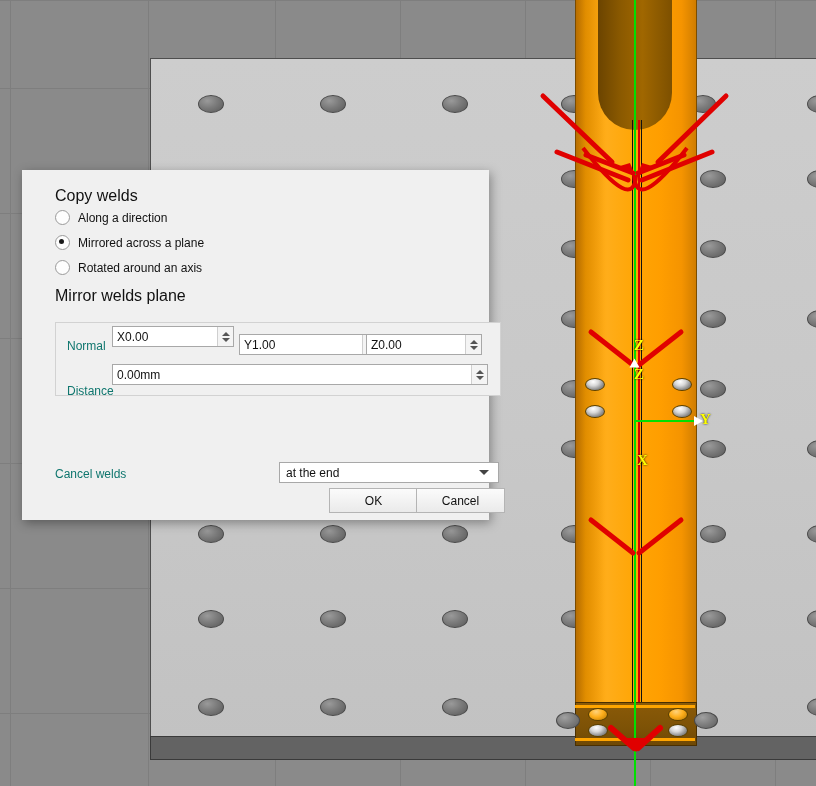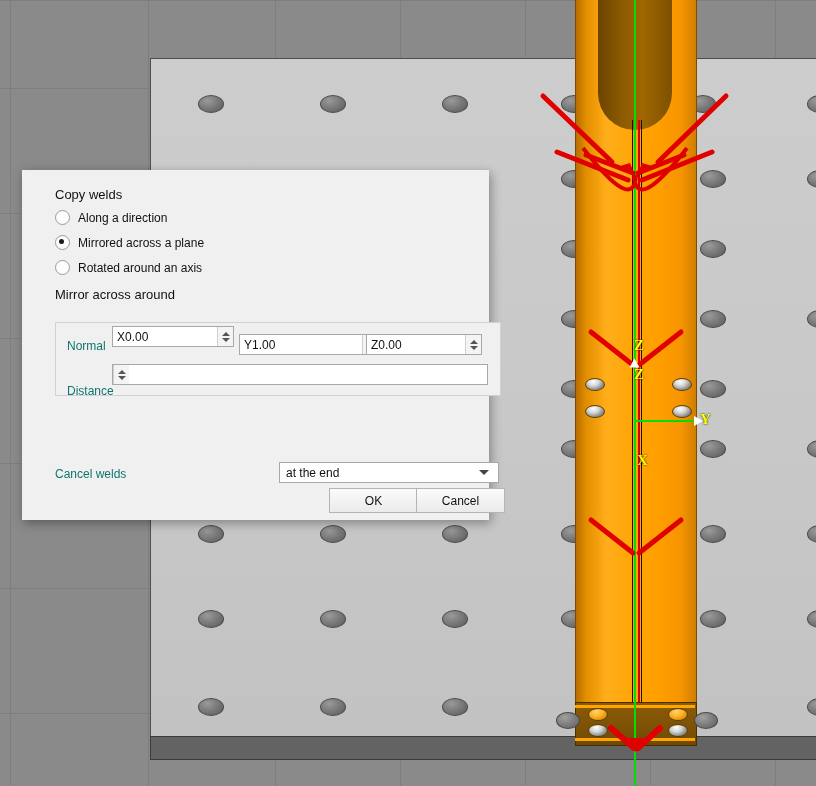--- a/index.html
+++ b/index.html
@@ -62,21 +62,21 @@
 
   
   #dialog{position:absolute;left:22px;top:170px;width:467px;height:350px;
      background:#f0f0f0;box-shadow:2px 3px 10px rgba(0,0,0,.35);}
   #titlebar{height:28px;background:#ffffff;position:relative;border-bottom:1px solid #ffffff;}
   #dlg-title{position:absolute;left:11px;top:6px;font-size:13px;color:#9a9a9a;}
   #close-btn{position:absolute;right:6px;top:4px;width:21px;height:20px;background:#e4e4e4;
      display:flex;align-items:center;justify-content:center;color:#f7f7f7;font-size:12px;cursor:pointer;}
   #dlg-body{position:relative;height:322px;background:#f0f0f0;}
 
-  .sec-label{position:absolute;font-size:13px;color:#111;}
+  .sec-label{position:absolute;font-size:16px;color:#111;}
   .radio-row{position:absolute;display:flex;align-items:center;cursor:pointer;}
   .radio{width:13px;height:13px;border-radius:50%;border:1px solid #9a9a9a;background:#fdfdfd;
      display:inline-block;position:relative;margin-right:8px;flex:none;}
   .radio.on::after{content:"";position:absolute;left:3px;top:3px;width:5px;height:5px;border-radius:50%;background:#1a1a1a;}
   .radio-row span.lbl{font-size:12px;color:#111;}
 
   #groupbox{position:absolute;left:33px;top:152px;width:444px;height:72px;
      background:#f0f0f0;border:1px solid #d2d2d2;}
   .fld-label{position:absolute;font-size:12px;color:#0f766e;}
   .spin{position:absolute;height:21px;background:#ffffff;border:1px solid #a8a8a8;box-sizing:border-box;
@@ -244,21 +244,21 @@
     </div>
     <div class="radio-row" style="left:33px;top:65px">
       <span class="radio on"></span>
       <span class="lbl">Mirrored across a plane</span>
     </div>
     <div class="radio-row" style="left:33px;top:90px">
       <span class="radio"></span>
       <span class="lbl">Rotated around an axis</span>
     </div>
 
-    <div class="sec-label" style="left:33px;top:117px">Mirror across around</div>
+    <div class="sec-label" style="left:33px;top:117px">Mirror welds plane</div>
 
     <div id="groupbox"></div>
 
     <div class="fld-label" style="left:45px;top:169px">Normal</div>
 
     <div class="spin" style="left:90px;top:156px;width:122px">
       <input type="text" value="X0.00" style="">
       <div class="spin-btns">
           <div class="tri-up"></div>
           <div class="tri-dn"></div>
@@ -274,20 +274,21 @@
     <div class="spin" style="left:344px;top:164px;width:116px">
       <input type="text" value="Z0.00" style="">
       <div class="spin-btns">
           <div class="tri-up"></div>
           <div class="tri-dn"></div>
         </div>
     </div>
 
     <div class="fld-label" style="left:45px;top:214px">Distance</div>
     <div class="spin" style="left:90px;top:194px;width:376px">
+      <input type="text" value="0.00mm" style="">
       <div class="spin-btns">
           <div class="tri-up"></div>
           <div class="tri-dn"></div>
         </div>
     </div>
 
     <div class="fld-label" style="left:33px;top:297px">Cancel welds</div>
     <div id="combo" style="top:292px">
       <span class="ctext">at the end</span>
       <span class="carrow"></span>

